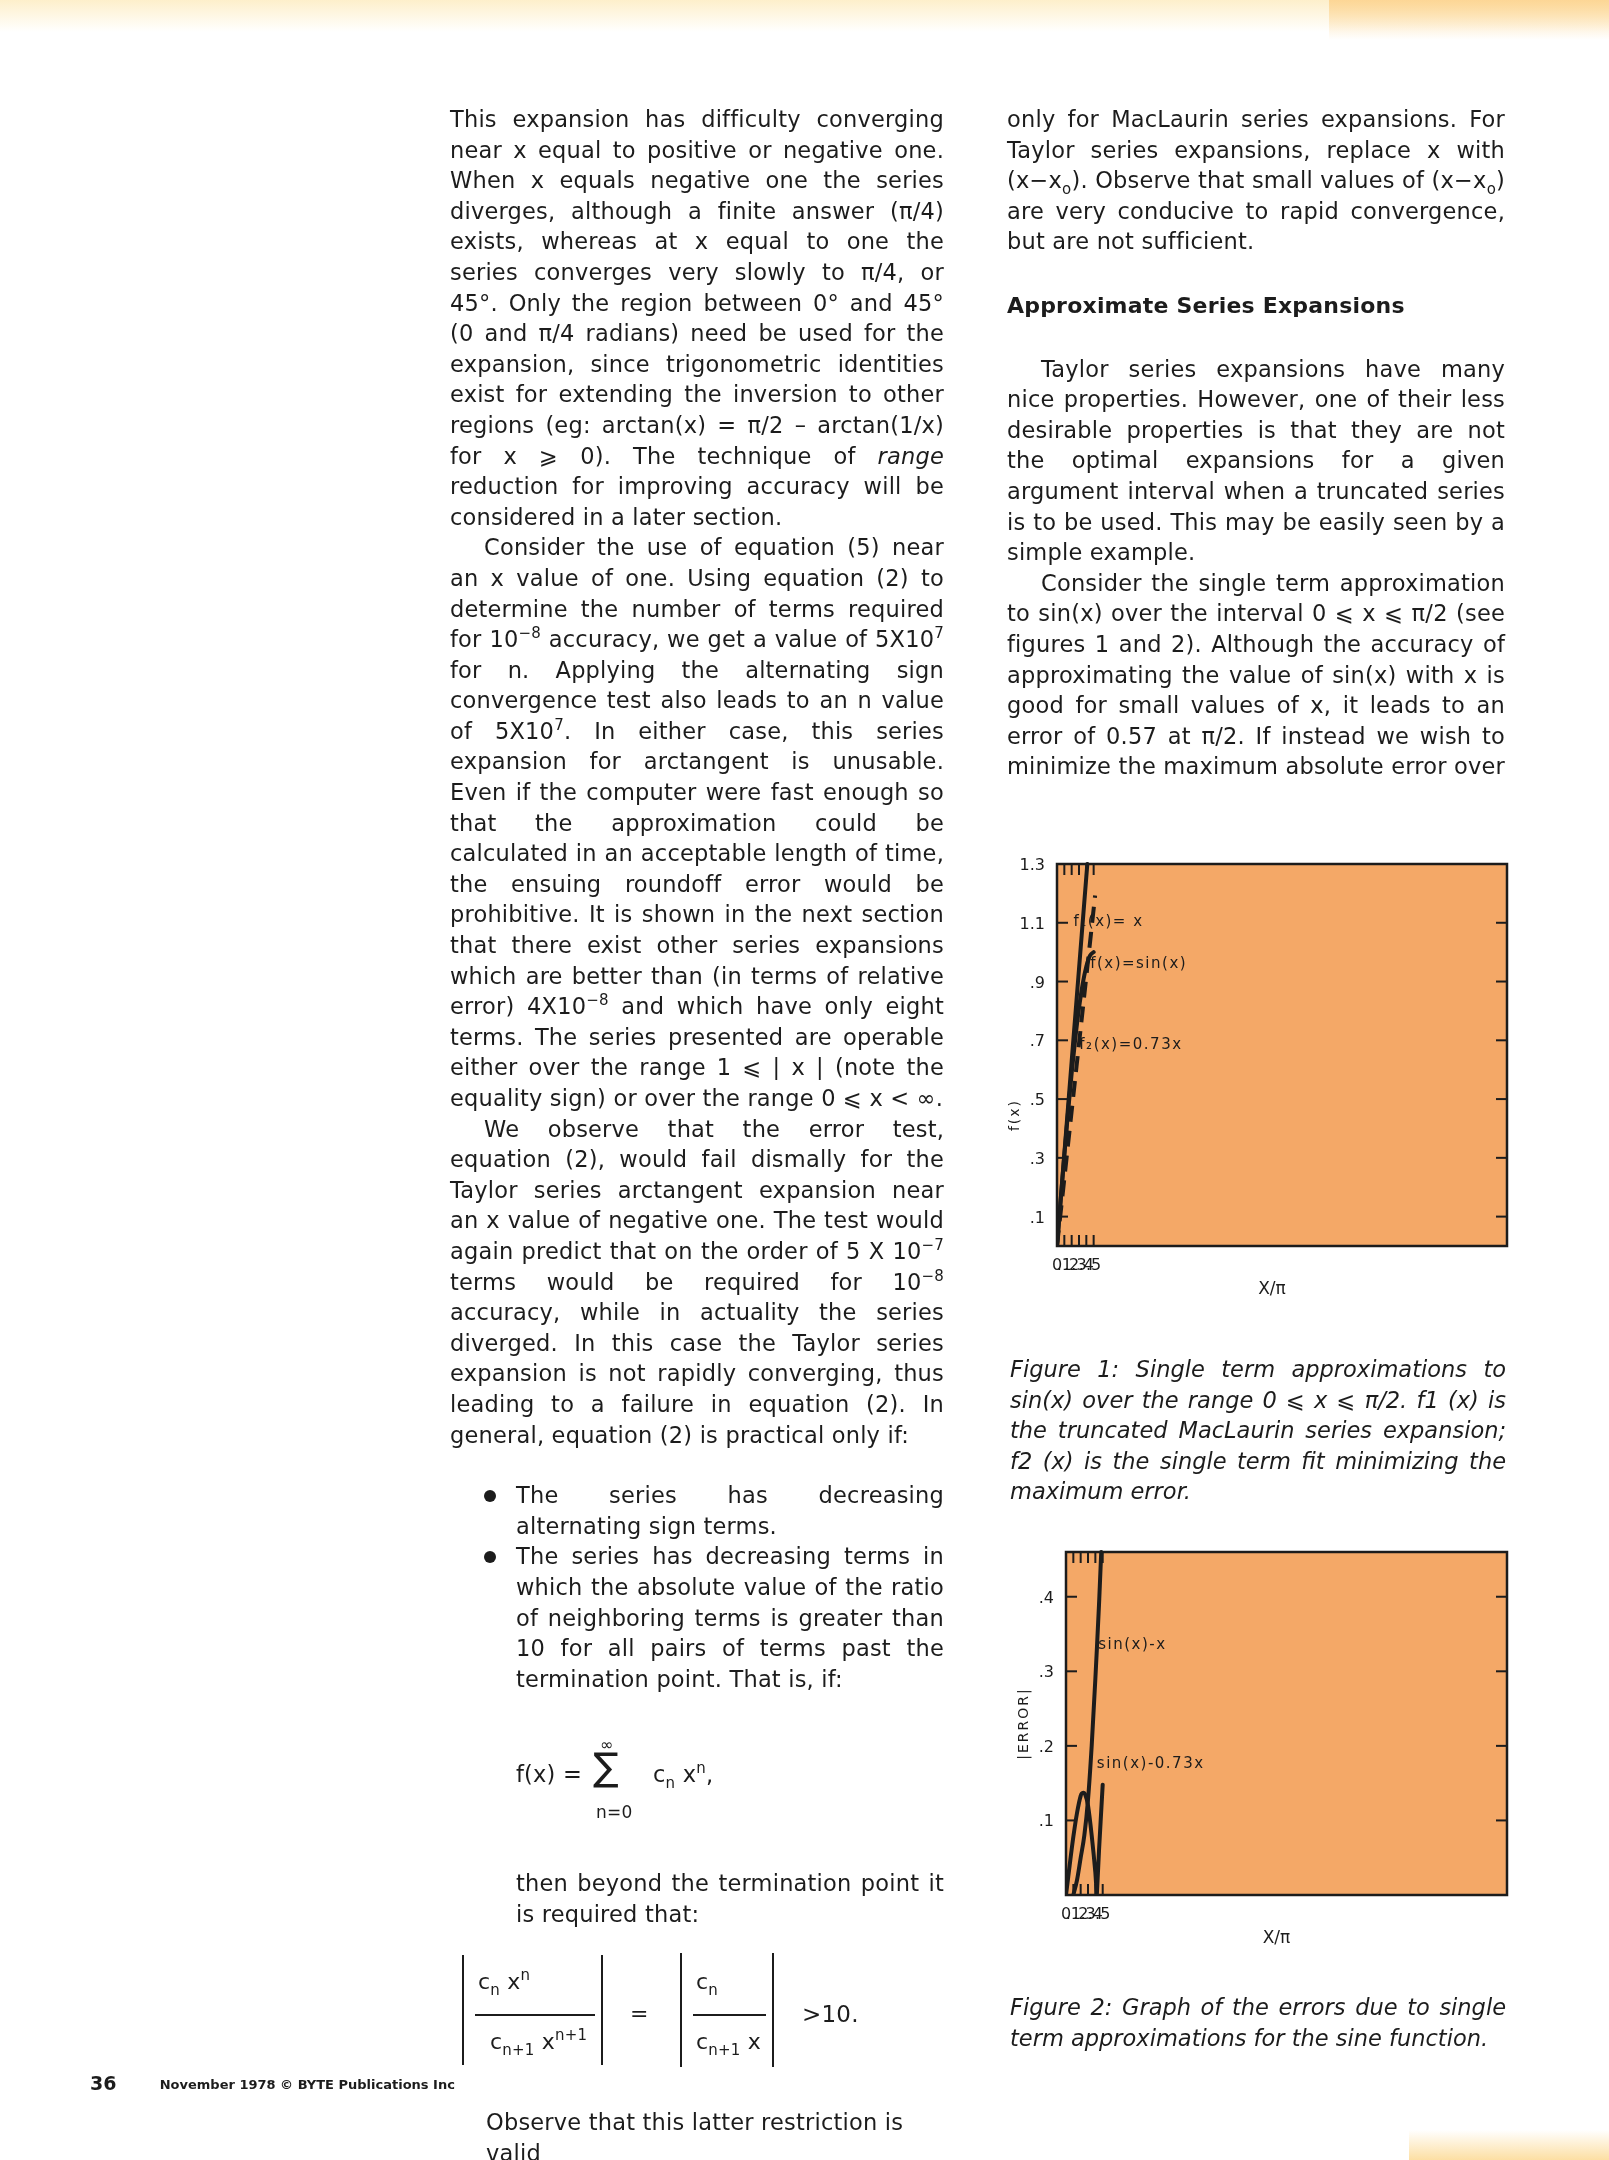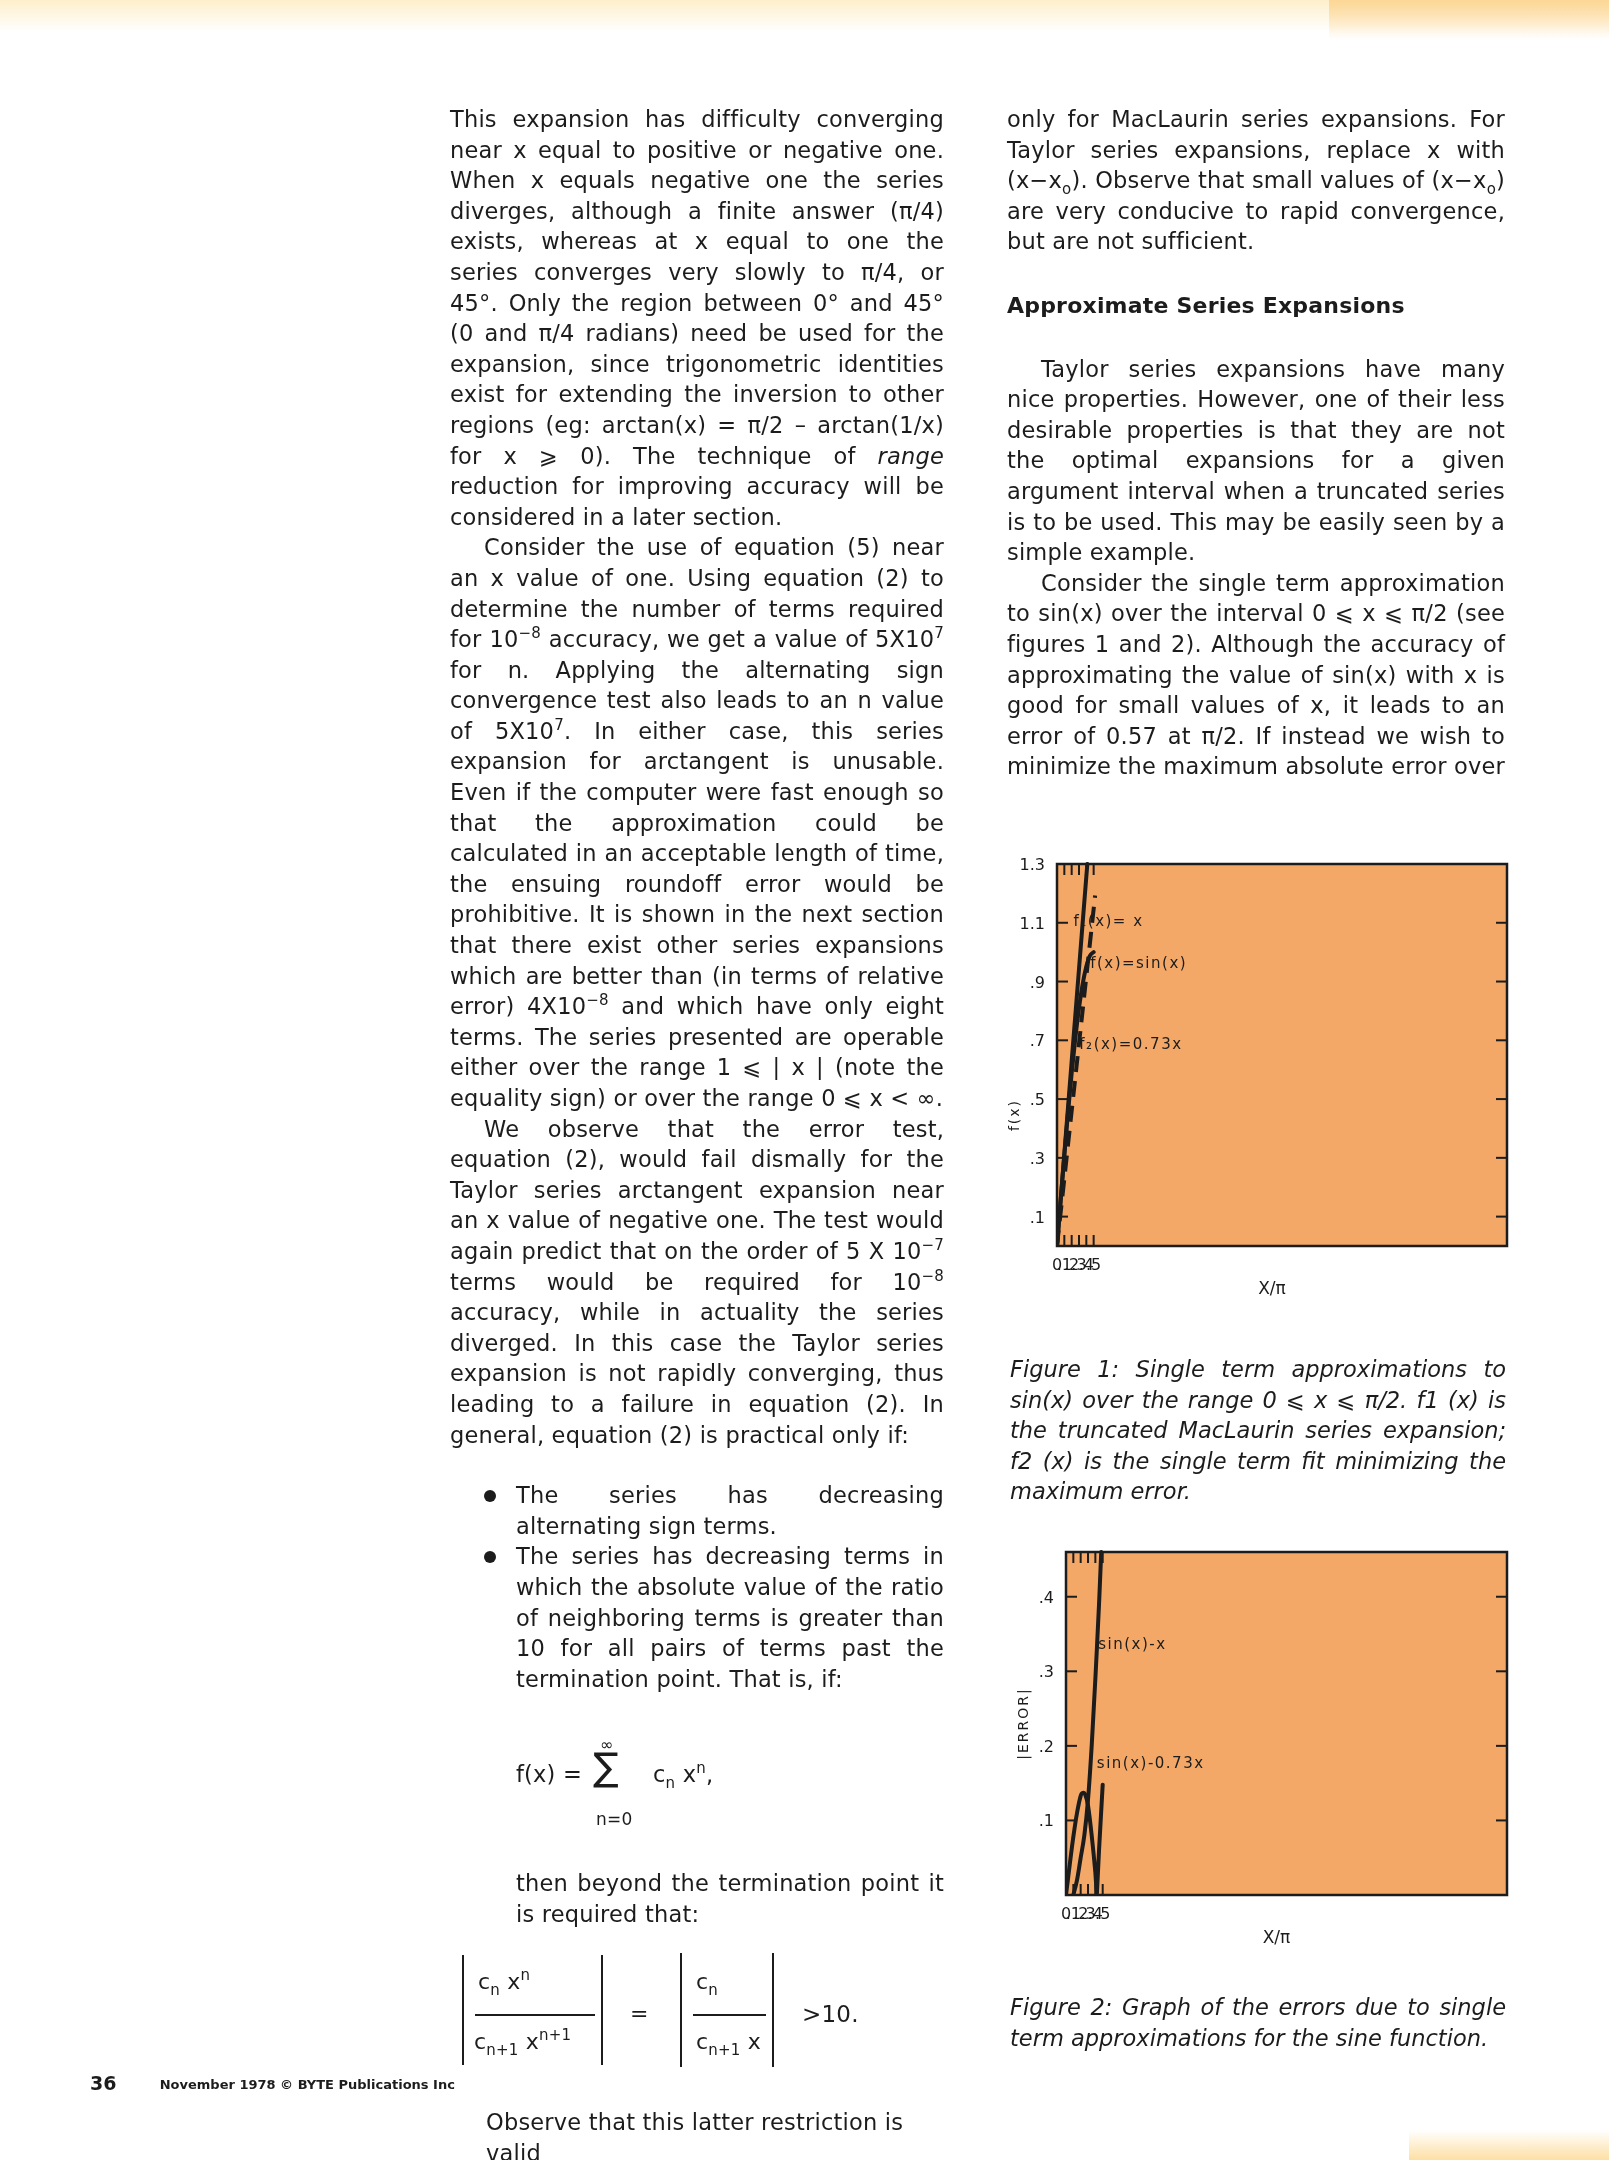--- a/index.html
+++ b/index.html
@@ -28,21 +28,21 @@
 
   .bullets { list-style: none; margin: 30px 0 0 0; padding: 0; }
   .bullets li { position: relative; padding-left: 66px; text-align: justify; }
   .bullets li .dot { position: absolute; left: 34px; top: 10px; width: 12px; height: 12px; border-radius: 50%; background: #1c1c1c; }
 
   .eq-sum { position: relative; height: 120px; margin-top: 32px; }
   .eq-sum .lhs { position: absolute; left: 66px; top: 33px; }
   .eq-sum .inf { position: absolute; left: 150px; top: 4px; font-size: 16px; }
   .eq-sum .sigma { position: absolute; left: 143px; top: 22px; font-size: 38px; line-height: 38px; }
   .eq-sum .term { position: absolute; left: 203px; top: 33px; }
-  .eq-sum .lim { position: absolute; left: 146px; top: 78px; font-size: 17px; }
+  .eq-sum .lim { position: absolute; left: 146px; top: 71px; font-size: 17px; }
 
   .then { padding-left: 66px; margin-top: 22px !important; }
 
   .eq-ratio { position: relative; height: 150px; margin-top: 20px; }
   .bar { position: absolute; width: 2px; background: #1c1c1c; }
   .frac-line { position: absolute; height: 2px; background: #1c1c1c; }
   .eq-ratio .t { position: absolute; font-size: 22px; white-space: nowrap; }
 
   .heading { font-weight: bold; font-size: 22px; margin: 34px 0 32px 0 !important; text-align: left !important; }
 
@@ -81,21 +81,21 @@
     <span class="term"><span>c</span><span class="sub">n</span><span> x</span><span class="sup">n</span><span>,</span></span>
   </div>
 
   <p class="then">then beyond the termination point it is required that:</p>
 
   <div class="eq-ratio">
     <div class="bar" style="left:12px; top:6px; height:110px;"></div>
     <div class="bar" style="left:151px; top:6px; height:110px;"></div>
     <div class="frac-line" style="left:25px; top:65px; width:120px;"></div>
     <span class="t" style="left:28px; top:18px;"><span>c</span><span class="sub">n</span> <span>x</span><span class="sup">n</span></span>
-    <span class="t" style="left:24px; top:78px;"><span>c</span><span class="sub">n+1</span> <span>x</span><span class="sup">n+1</span></span>
+    <span class="t" style="left:40px; top:78px;"><span>c</span><span class="sub">n+1</span> <span>x</span><span class="sup">n+1</span></span>
     <span class="t" style="left:180px; top:50px;">=</span>
     <div class="bar" style="left:230px; top:4px; height:114px;"></div>
     <div class="bar" style="left:322px; top:4px; height:114px;"></div>
     <div class="frac-line" style="left:243px; top:65px; width:73px;"></div>
     <span class="t" style="left:246px; top:18px;"><span>c</span><span class="sub">n</span></span>
     <span class="t" style="left:246px; top:78px;"><span>c</span><span class="sub">n+1</span> <span>x</span></span>
     <span class="t" style="left:352px; top:50px; font-size:23px;">&gt;10.</span>
   </div>
 
   <p style="padding-left:36px; margin-top:8px; text-align:left;">Observe that this latter restriction is valid</p>

